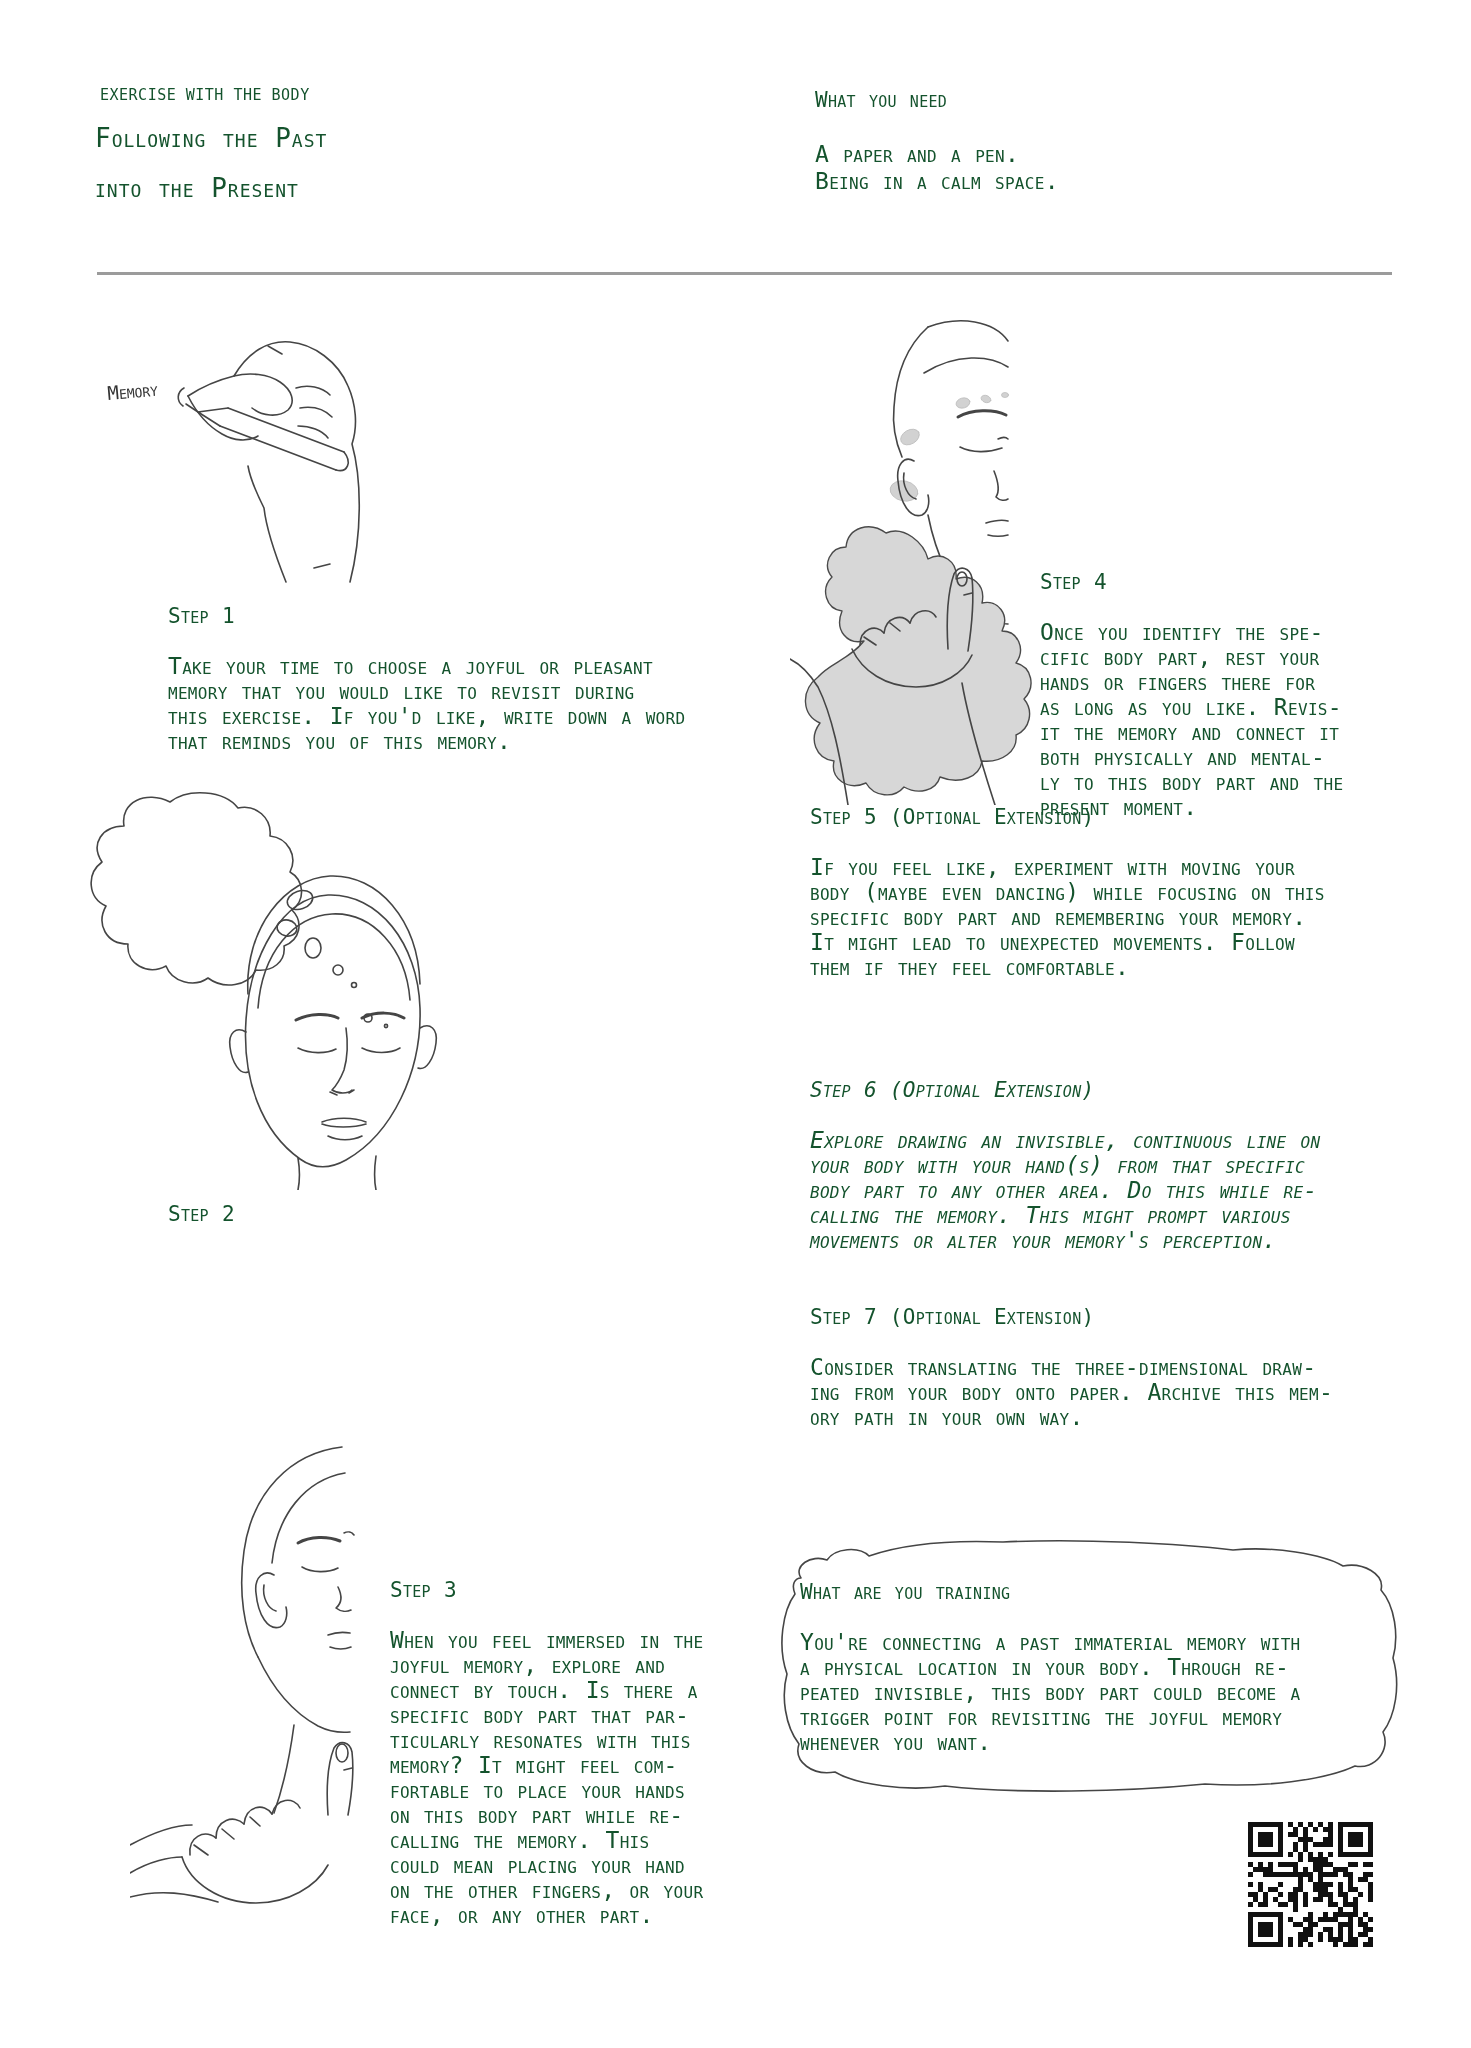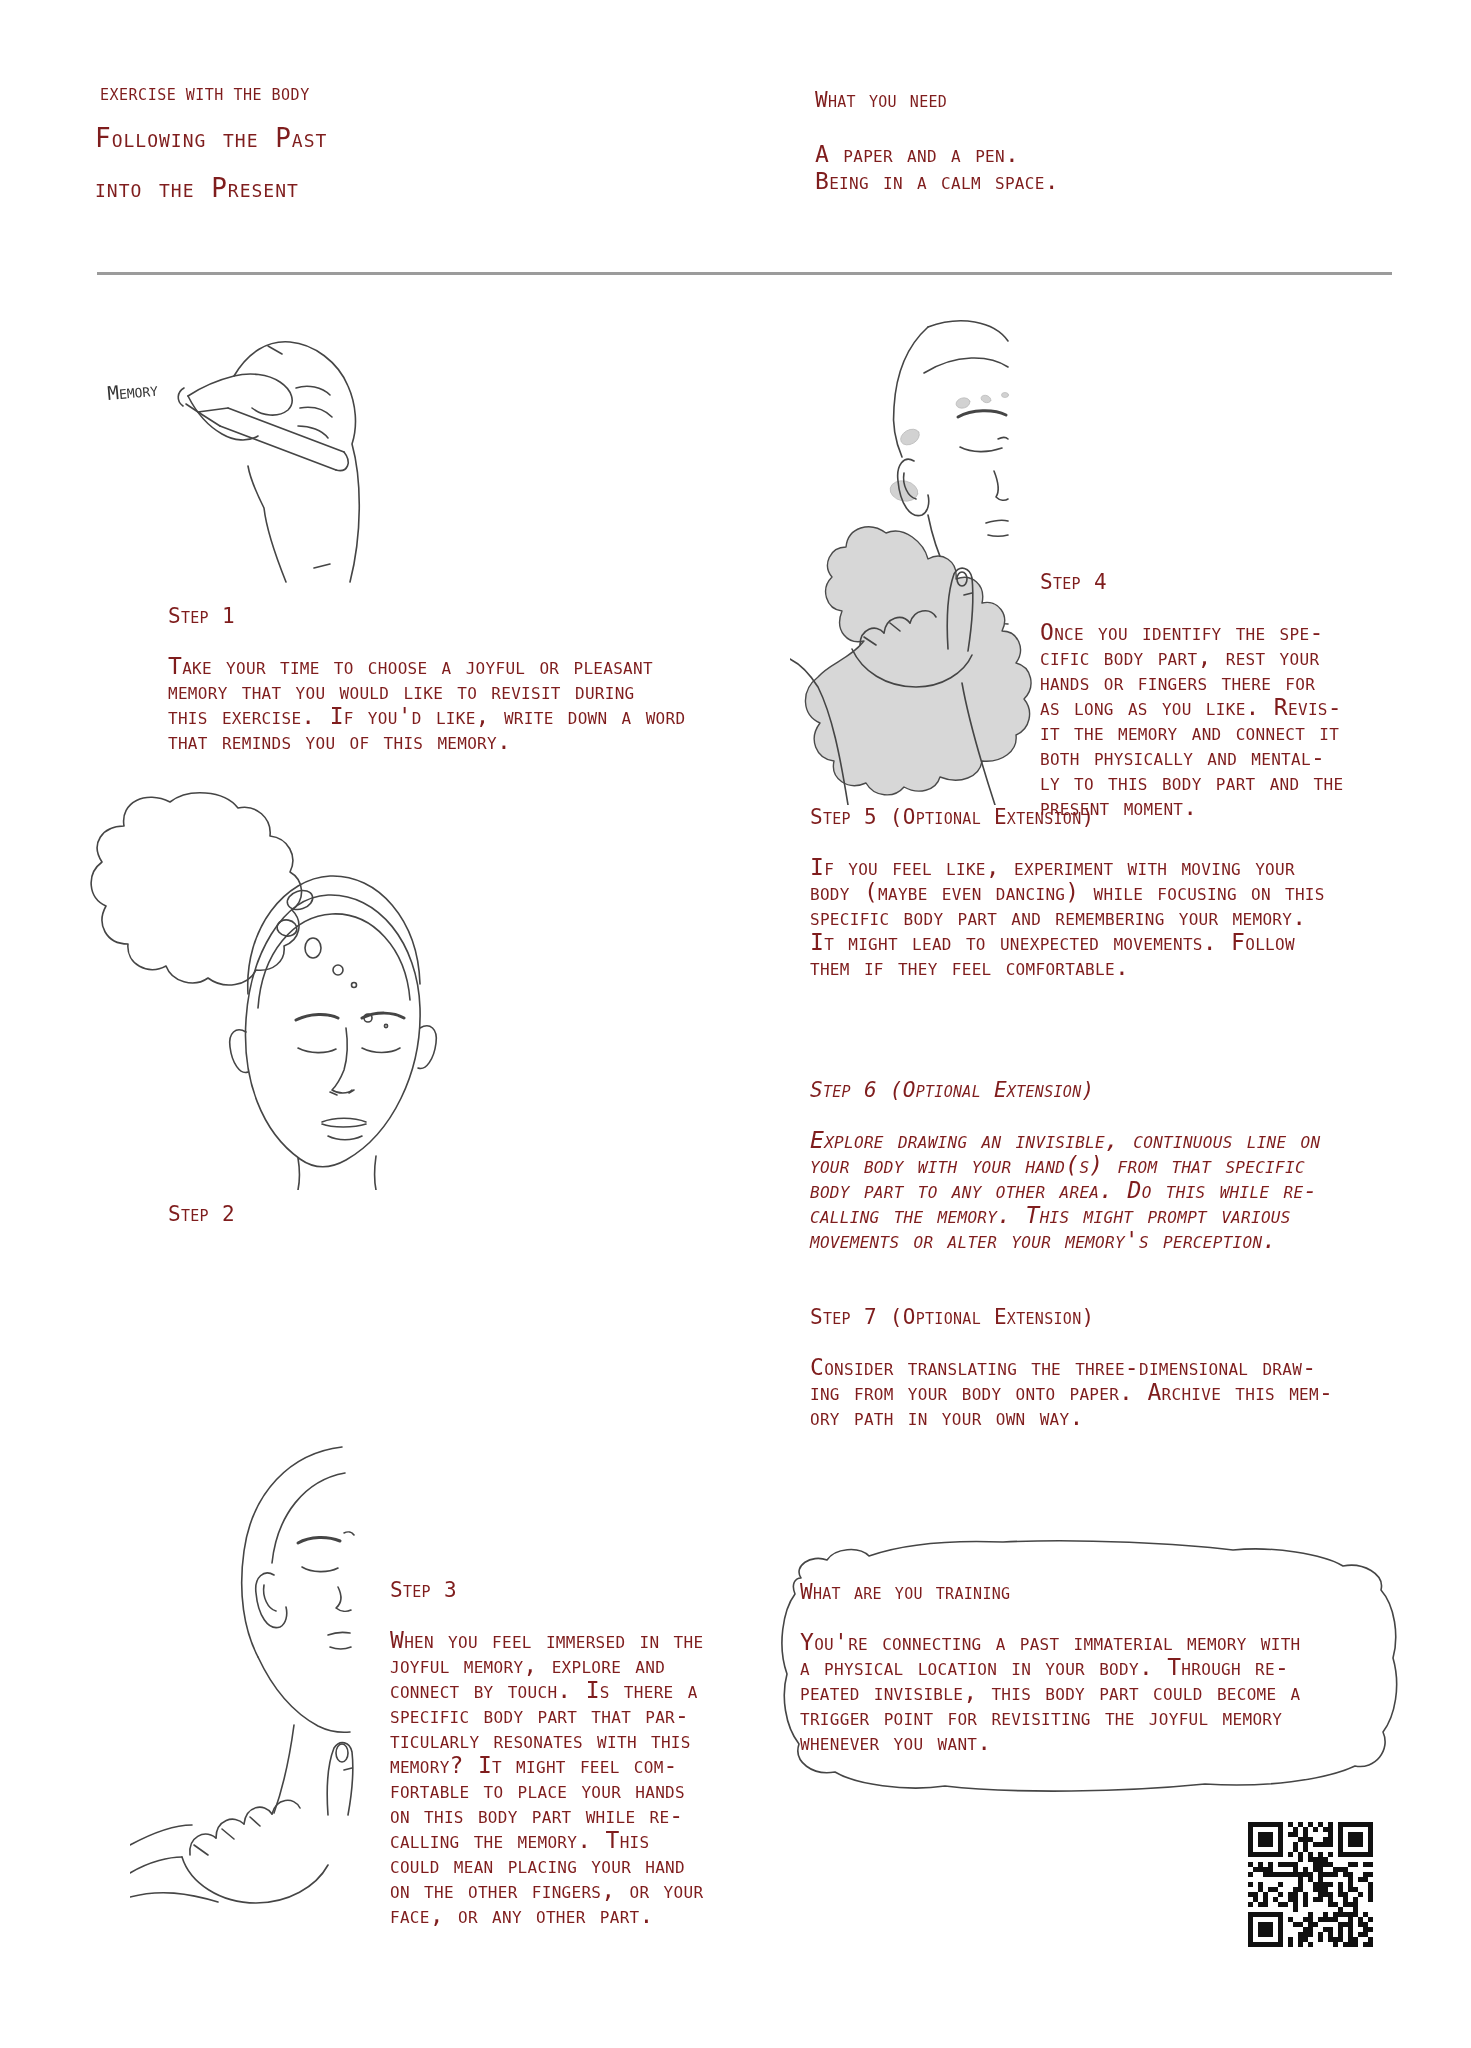--- a/index.html
+++ b/index.html
@@ -1,17 +1,17 @@
 <!DOCTYPE html>
 <html><head>
 <meta charset="utf-8">
 <style>
   html,body{margin:0;padding:0;background:#e8e8e8;}
   .page{position:relative;width:1471px;height:2048px;background:#ffffff;overflow:hidden;
-        font-family:"DejaVu Sans Mono", monospace;color:#7f1d1d;}
+        font-family:"DejaVu Sans Mono", monospace;color:#14532d;}
   .txt{font-variant:small-caps;white-space:pre;}
   .abs{position:absolute;}
   .kicker{font-size:15px;letter-spacing:0.5px;}
   .title{font-size:26px;letter-spacing:1px;line-height:50px;white-space:pre-line;font-variant:small-caps;}
   .h{font-size:21px;letter-spacing:0.3px;line-height:25px;font-variant:small-caps;white-space:pre;}
   .body{font-size:23px;letter-spacing:0.3px;line-height:25px;font-variant:small-caps;white-space:pre;}
   .step .step-label{margin-bottom:25px;}
   .divider{background:#9b9b9b;height:2.5px;}
   svg.lineart{stroke:#454545;fill:none;stroke-width:1.6;stroke-linecap:round;stroke-linejoin:round;}
   svg.lineart .thick{stroke-width:3;}

